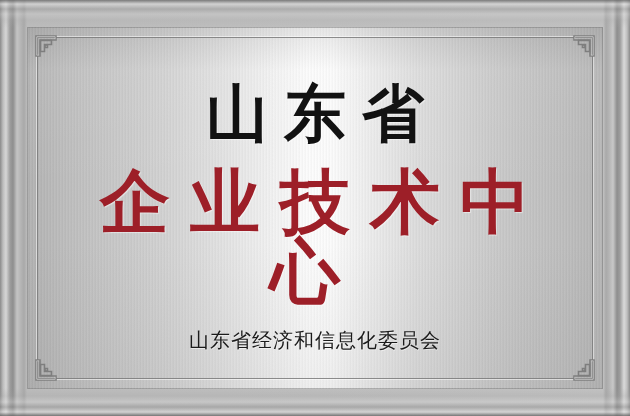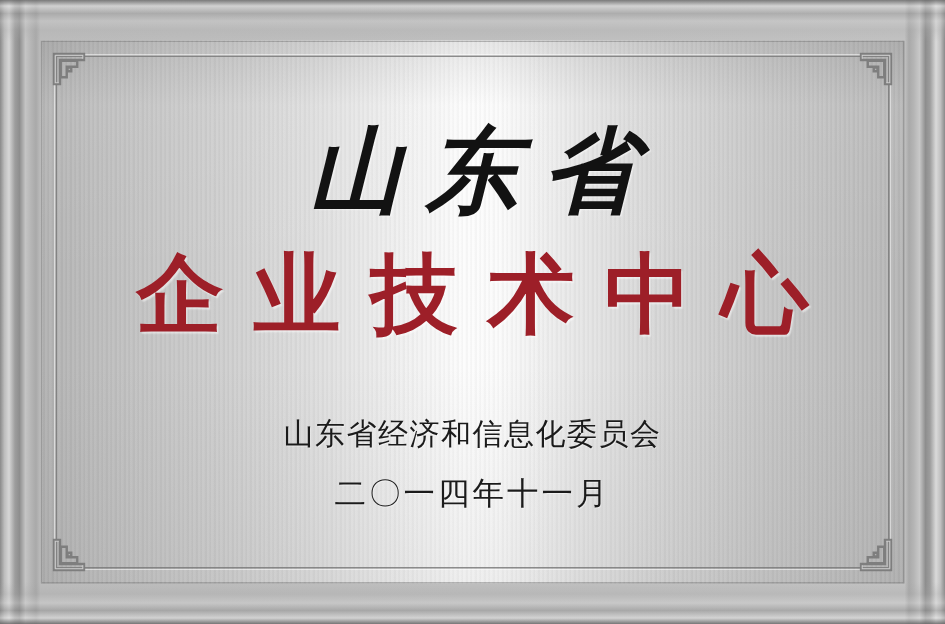--- a/index.html
+++ b/index.html
@@ -134,28 +134,27 @@
   .line-title {
     margin-top: 18px;
     font-family: "DejaVu Serif", "Liberation Serif", serif;
     font-weight: 700;
     font-size: 62px;
     line-height: 1.0;
     letter-spacing: 16px;
     text-indent: 16px;
     color: #121212;
     text-shadow: 1px 1px 1px rgba(255,255,255,0.55);
-    font-style: italic;
   }
 
   .line-main {
     margin-top: 22px;
     font-family: "DejaVu Serif", "Liberation Serif", serif;
     font-weight: 700;
-    font-size: 58px;
+    font-size: 70px;
     line-height: 1.0;
     letter-spacing: 20px;
     text-indent: 20px;
     color: #9d1f28;
     text-shadow: 1px 1px 1px rgba(255,255,255,0.5);
   }
 
   .line-english {
     margin-top: 26px;
     font-family: "Liberation Sans", "DejaVu Sans", sans-serif;
@@ -264,17 +263,16 @@
 
       <div class="line-title">山东省</div>
 
       <div class="line-main">企业技术中心</div>
 
 
       <div class="spacer"></div>
 
       <div class="line-issuer">山东省经济和信息化委员会</div>
 
-      <div class="line-date">二〇一四年十一月</div>
 
     </div>
   </div>
 </div>
 
 </body></html>

